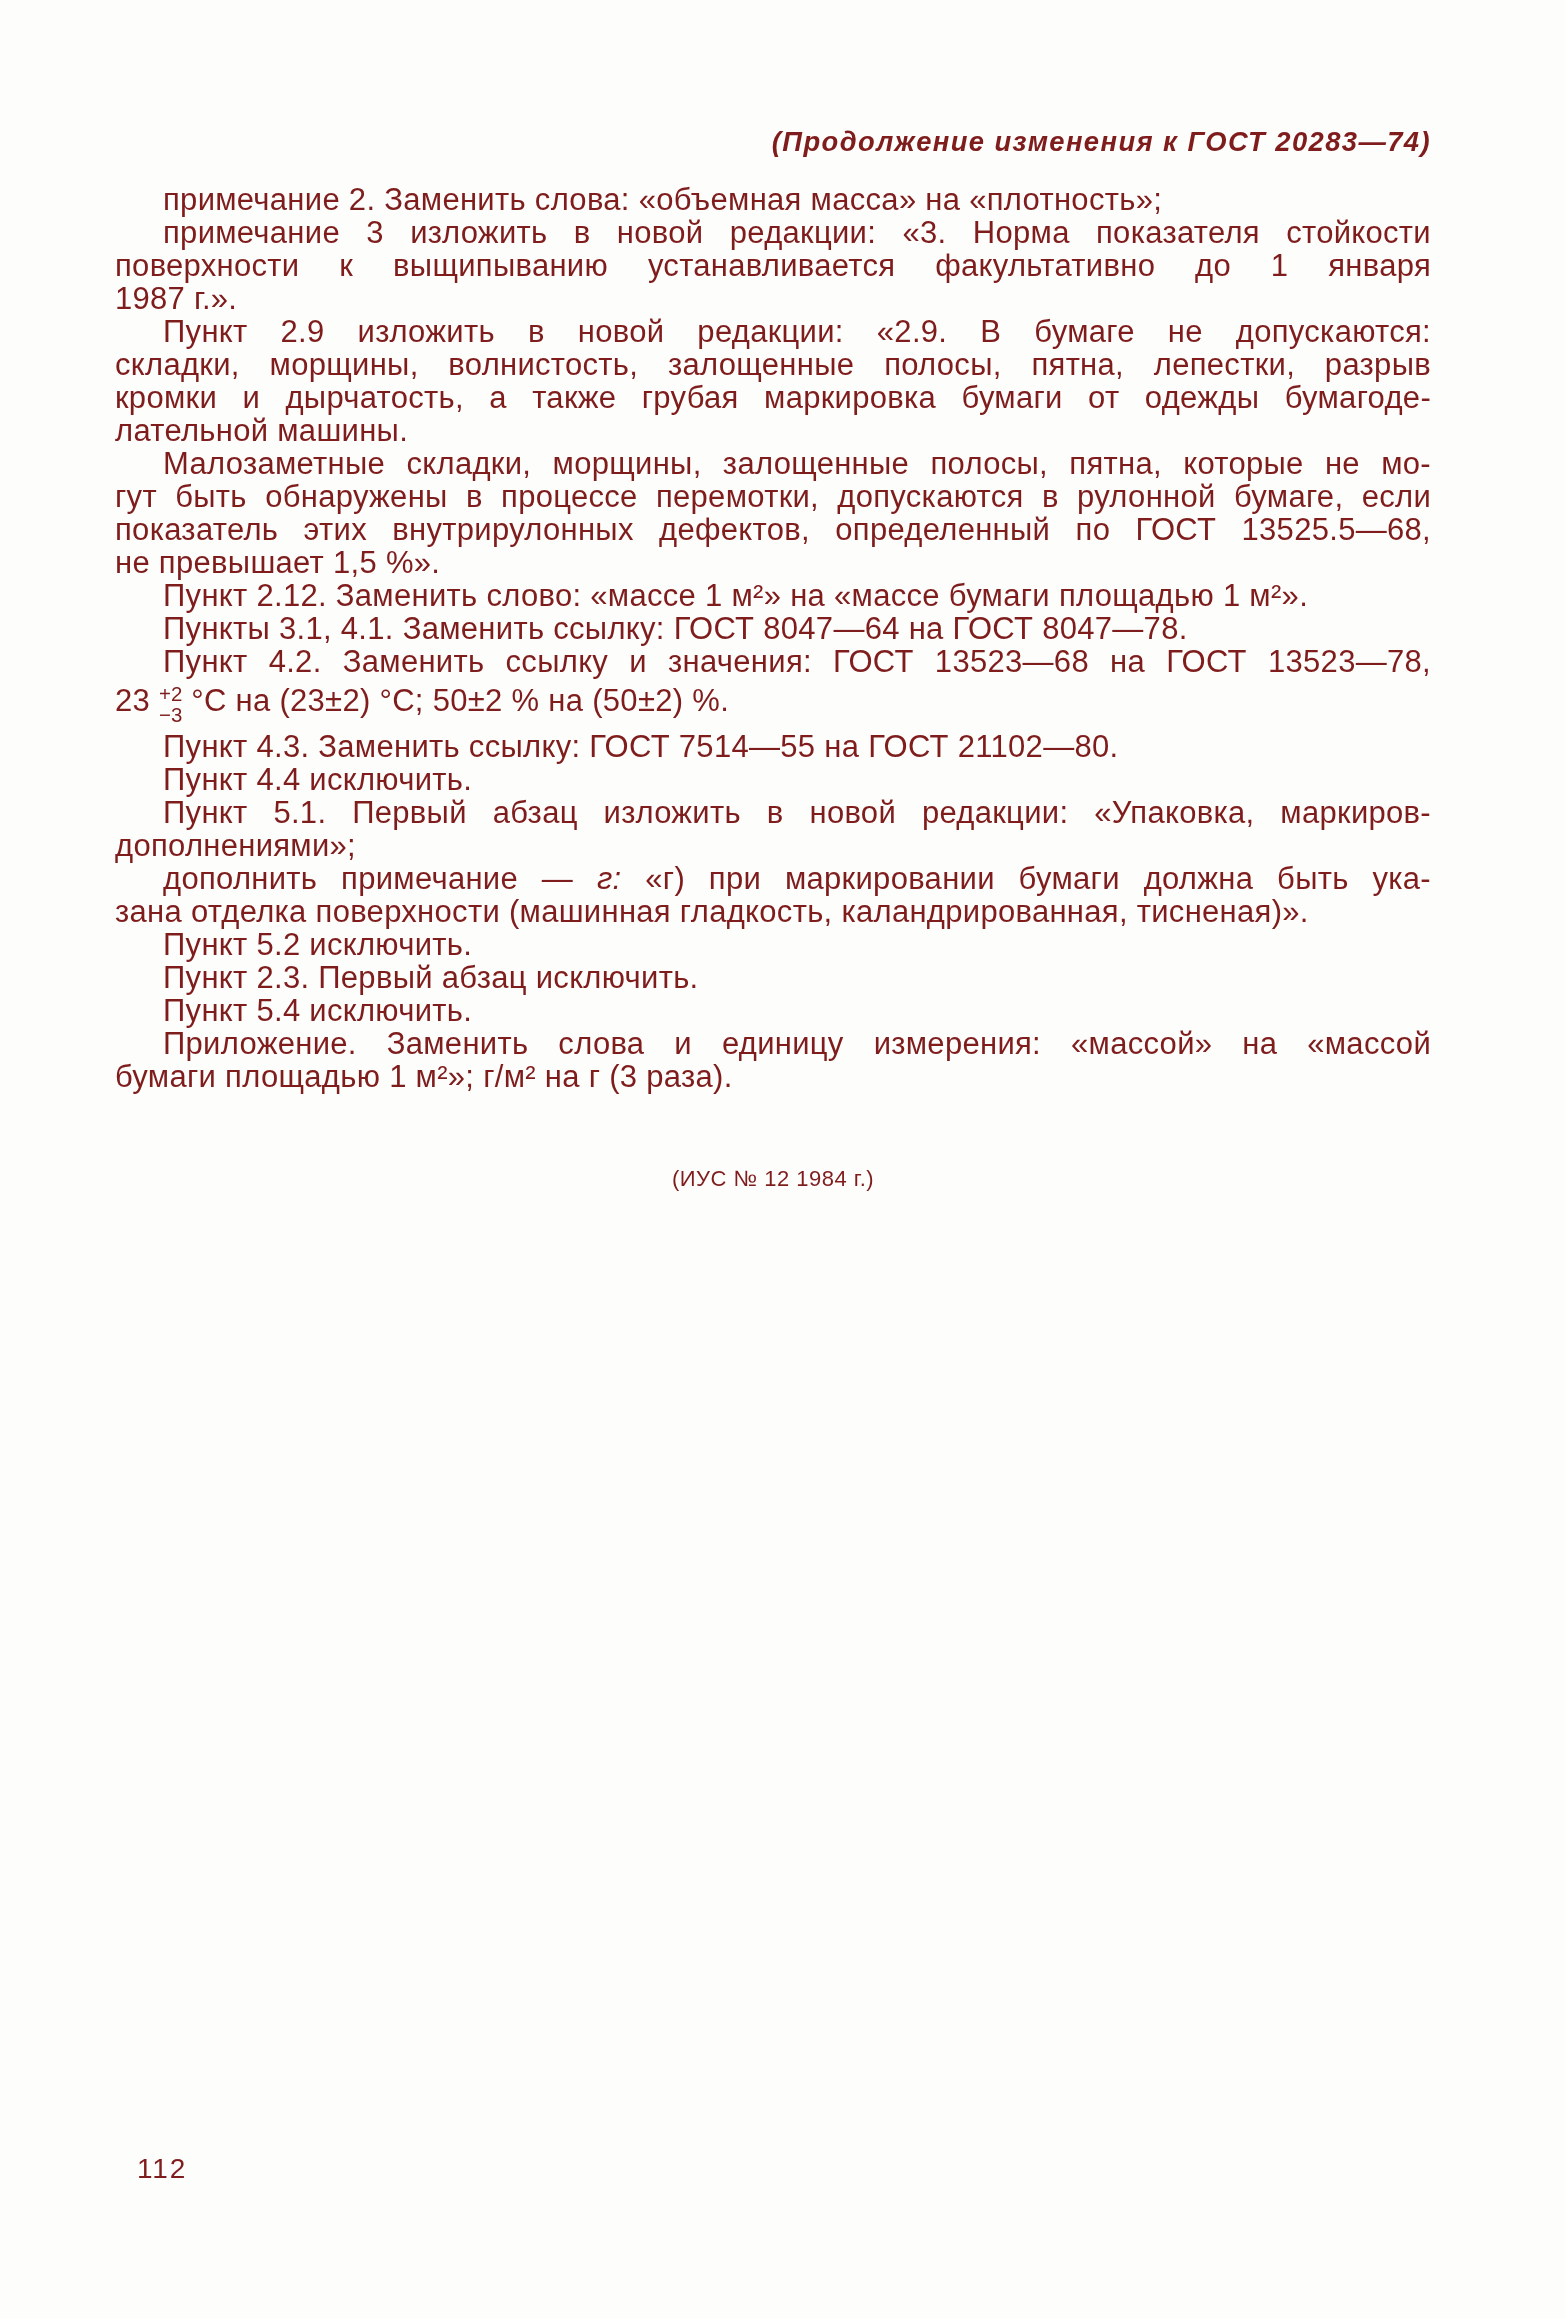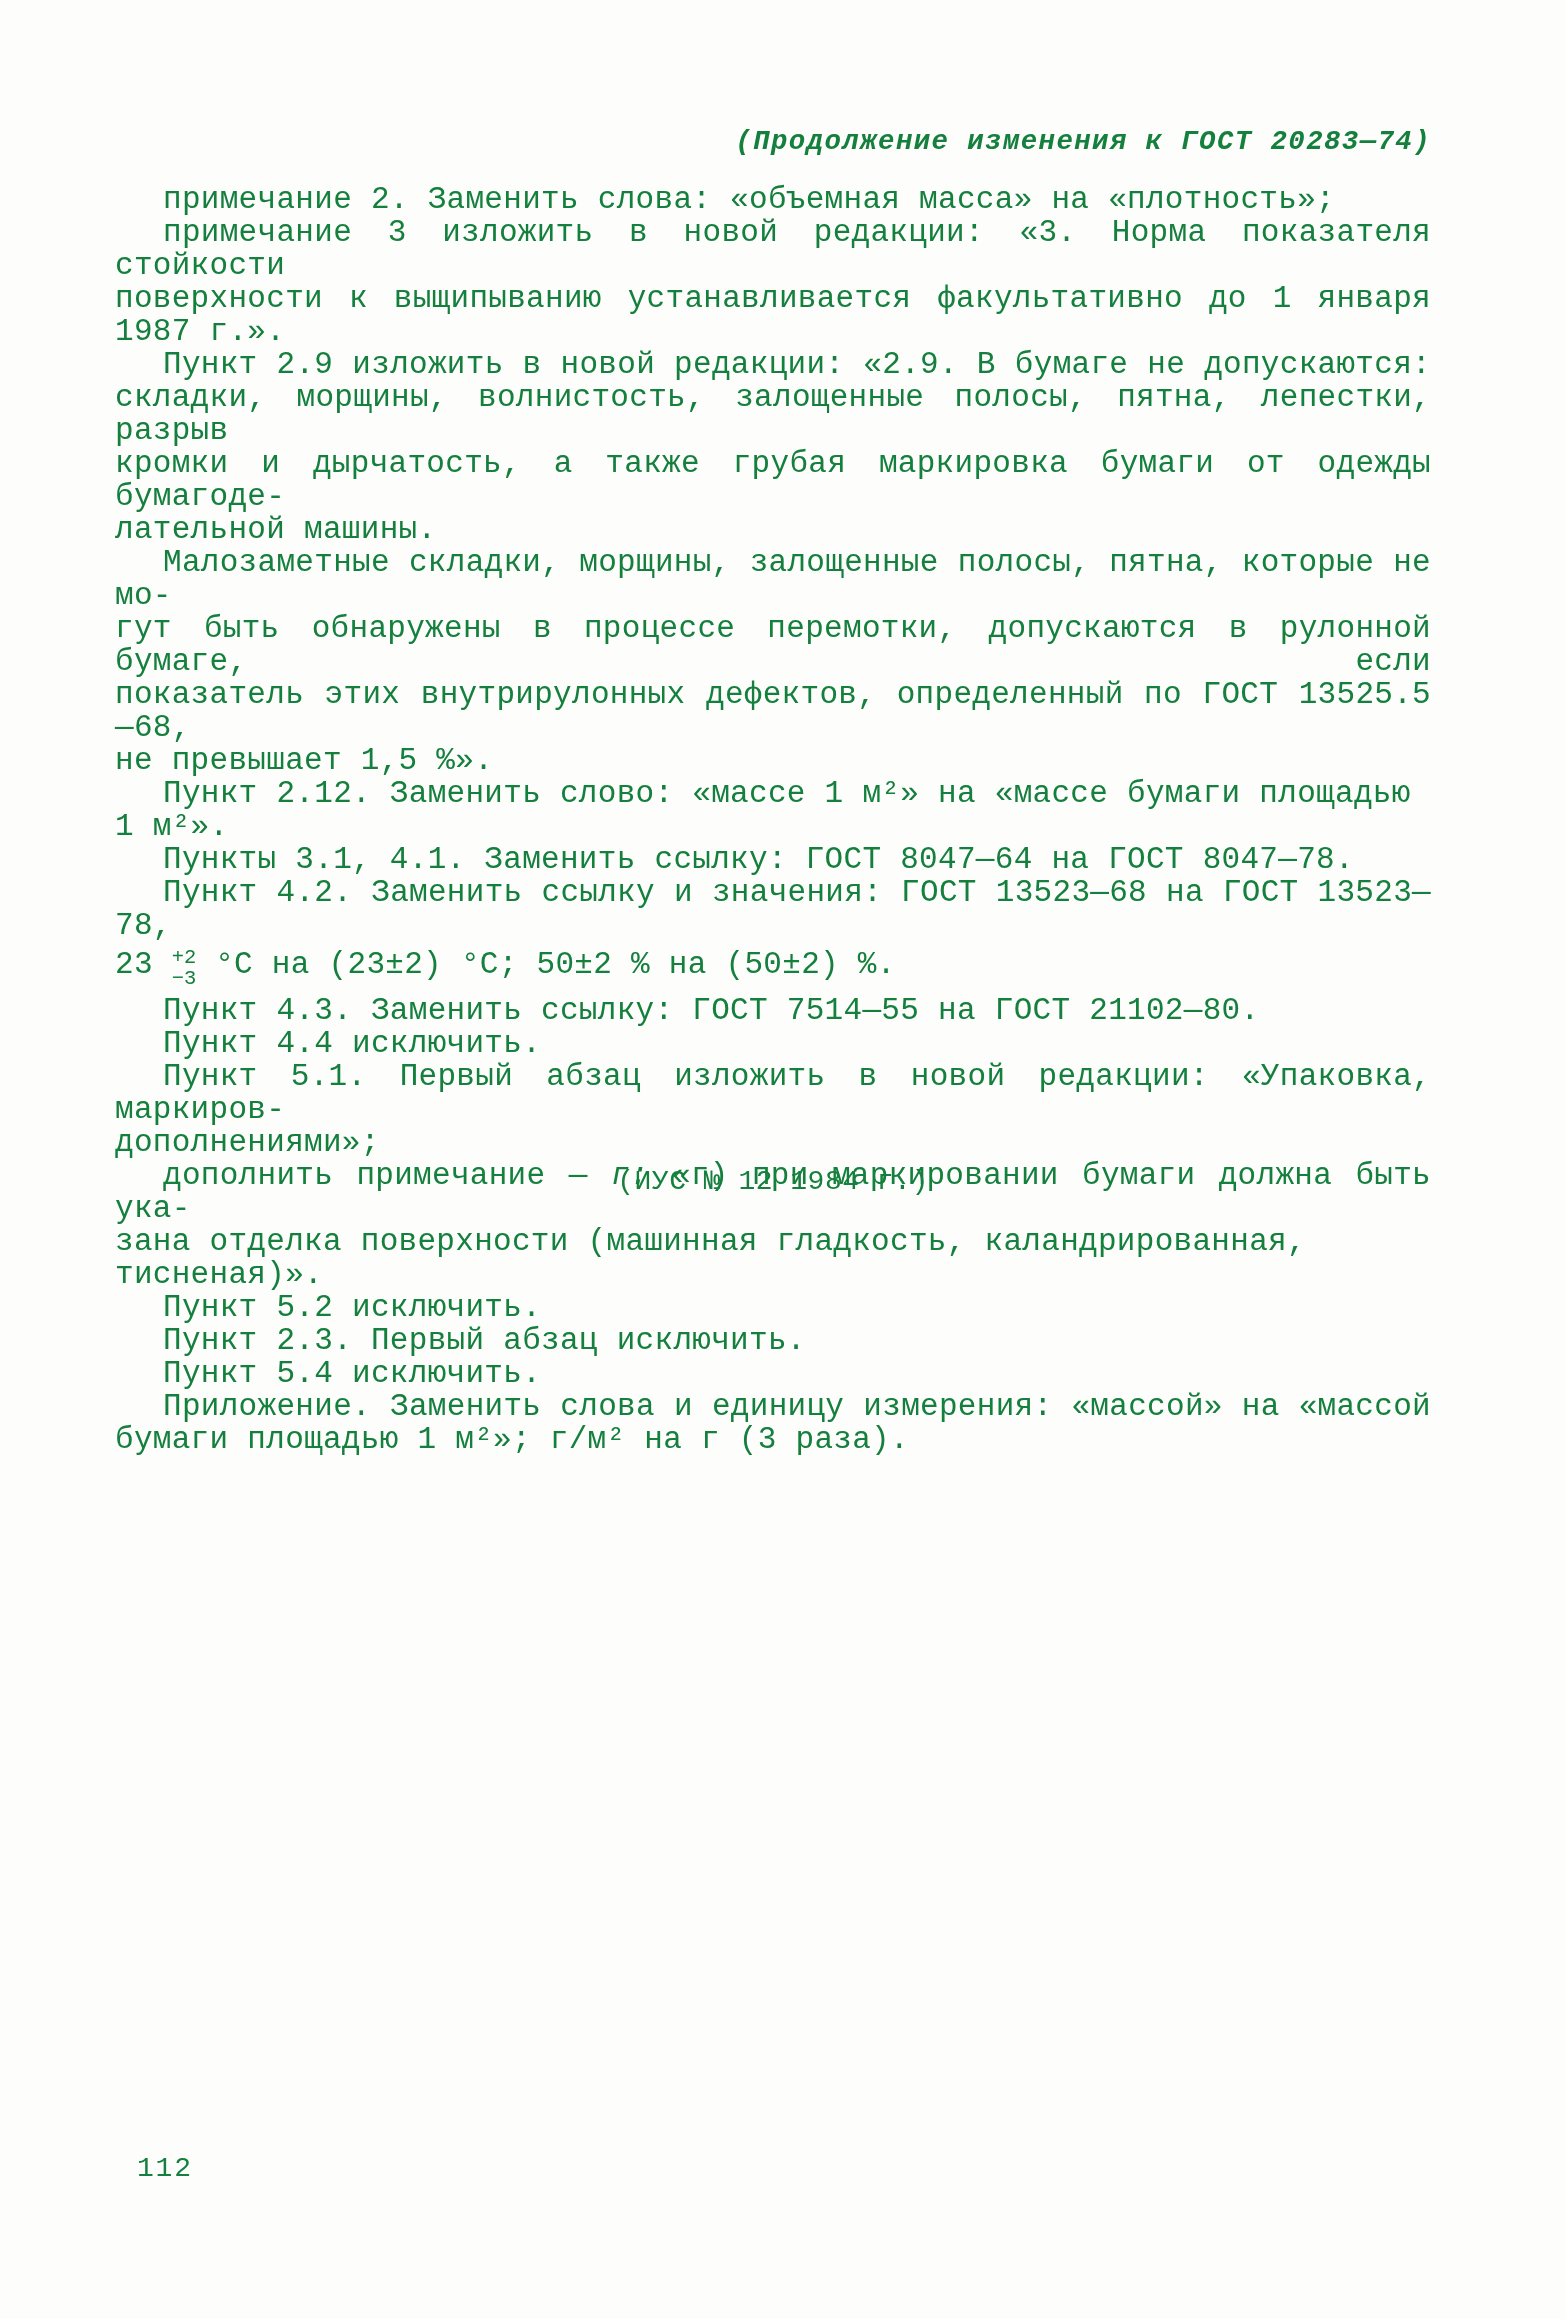--- a/index.html
+++ b/index.html
@@ -6,22 +6,22 @@
     margin: 0;
     padding: 0;
     background: #e8e8e8;
   }
   .sheet {
     position: relative;
     width: 1565px;
     height: 2320px;
     background: #fdfdfc;
     overflow: hidden;
-    font-family: Liberation Mono, monospace;
-    color: #15803d;
+    font-family: Liberation Sans, sans-serif;
+    color: #7f1d1d;
   }
   .header-line {
     position: absolute;
     left: 115px;
     top: 126px;
     width: 1316px;
     text-align: right;
     font-style: italic;
     font-weight: bold;
     font-size: 27.4px;
@@ -53,21 +53,21 @@
     text-align: left;
     letter-spacing: 0;
   }
   .stack span { display: block; }
   .issue-note {
     position: absolute;
     left: 115px;
     top: 1166px;
     width: 1316px;
     text-align: center;
-    font-size: 28px;
+    font-size: 22px;
     letter-spacing: 0.5px;
   }
   .page-number {
     position: absolute;
     left: 137px;
     top: 2153px;
     font-size: 28px;
     letter-spacing: 1.8px;
   }
 </style>

